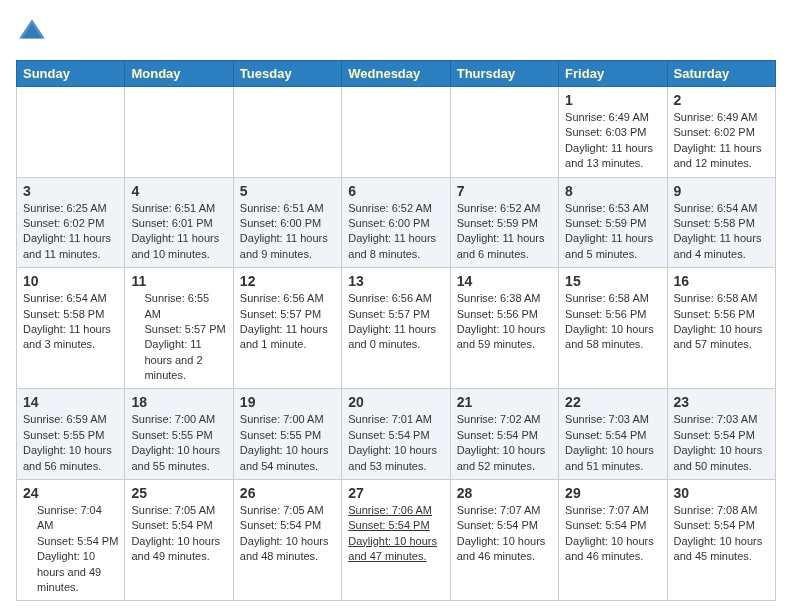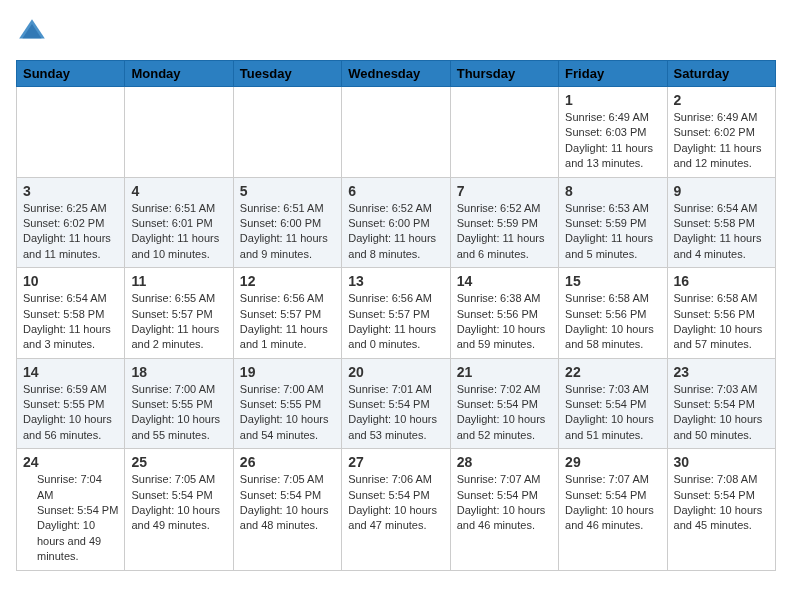--- a/index.html
+++ b/index.html
@@ -52,21 +52,21 @@
       font-size: 16px;
       color: #555;
     }
     table {
       width: 100%;
       border-collapse: collapse;
       table-layout: fixed;
     }
     th {
       background-color: #2b7fc1;
-      color: #000000;
+      color: #fef9c3;
       text-align: left;
       padding: 5px 6px;
       font-size: 13px;
       border: 1px solid #1a6aaa;
     }
     td {
       vertical-align: top;
       padding: 5px 6px;
       border: 1px solid #ccc;
       font-size: 11px;
@@ -196,21 +196,21 @@
       </tr>
       <tr class="row-3">
         <td>
           <span class="day-num">10</span>
           <div class="day-info" style="white-space: pre-line;">Sunrise: 6:54 AM
 Sunset: 5:58 PM
 Daylight: 11 hours and 3 minutes.</div>
         </td>
         <td>
           <span class="day-num">11</span>
-          <div class="day-info" style="white-space: pre-line;">Sunrise: 6:55 AM
+          <div class="day-info" style="white-space: pre-line; margin-left: 13px;">Sunrise: 6:55 AM
 Sunset: 5:57 PM
 Daylight: 11 hours and 2 minutes.</div>
         </td>
         <td>
           <span class="day-num">12</span>
           <div class="day-info" style="white-space: pre-line;">Sunrise: 6:56 AM
 Sunset: 5:57 PM
 Daylight: 11 hours and 1 minute.</div>
         </td>
         <td>
@@ -296,21 +296,21 @@
 Daylight: 10 hours and 49 minutes.</div>
         </td>
         <td>
           <span class="day-num">26</span>
           <div class="day-info" style="white-space: pre-line;">Sunrise: 7:05 AM
 Sunset: 5:54 PM
 Daylight: 10 hours and 48 minutes.</div>
         </td>
         <td>
           <span class="day-num">27</span>
-          <div class="day-info" style="white-space: pre-line;">Sunrise: 7:06 AM
+          <div class="day-info" style="white-space: pre-line; text-decoration: underline;">Sunrise: 7:06 AM
 Sunset: 5:54 PM
 Daylight: 10 hours and 47 minutes.</div>
         </td>
         <td>
           <span class="day-num">28</span>
           <div class="day-info" style="white-space: pre-line;">Sunrise: 7:07 AM
 Sunset: 5:54 PM
 Daylight: 10 hours and 46 minutes.</div>
         </td>
         <td>

